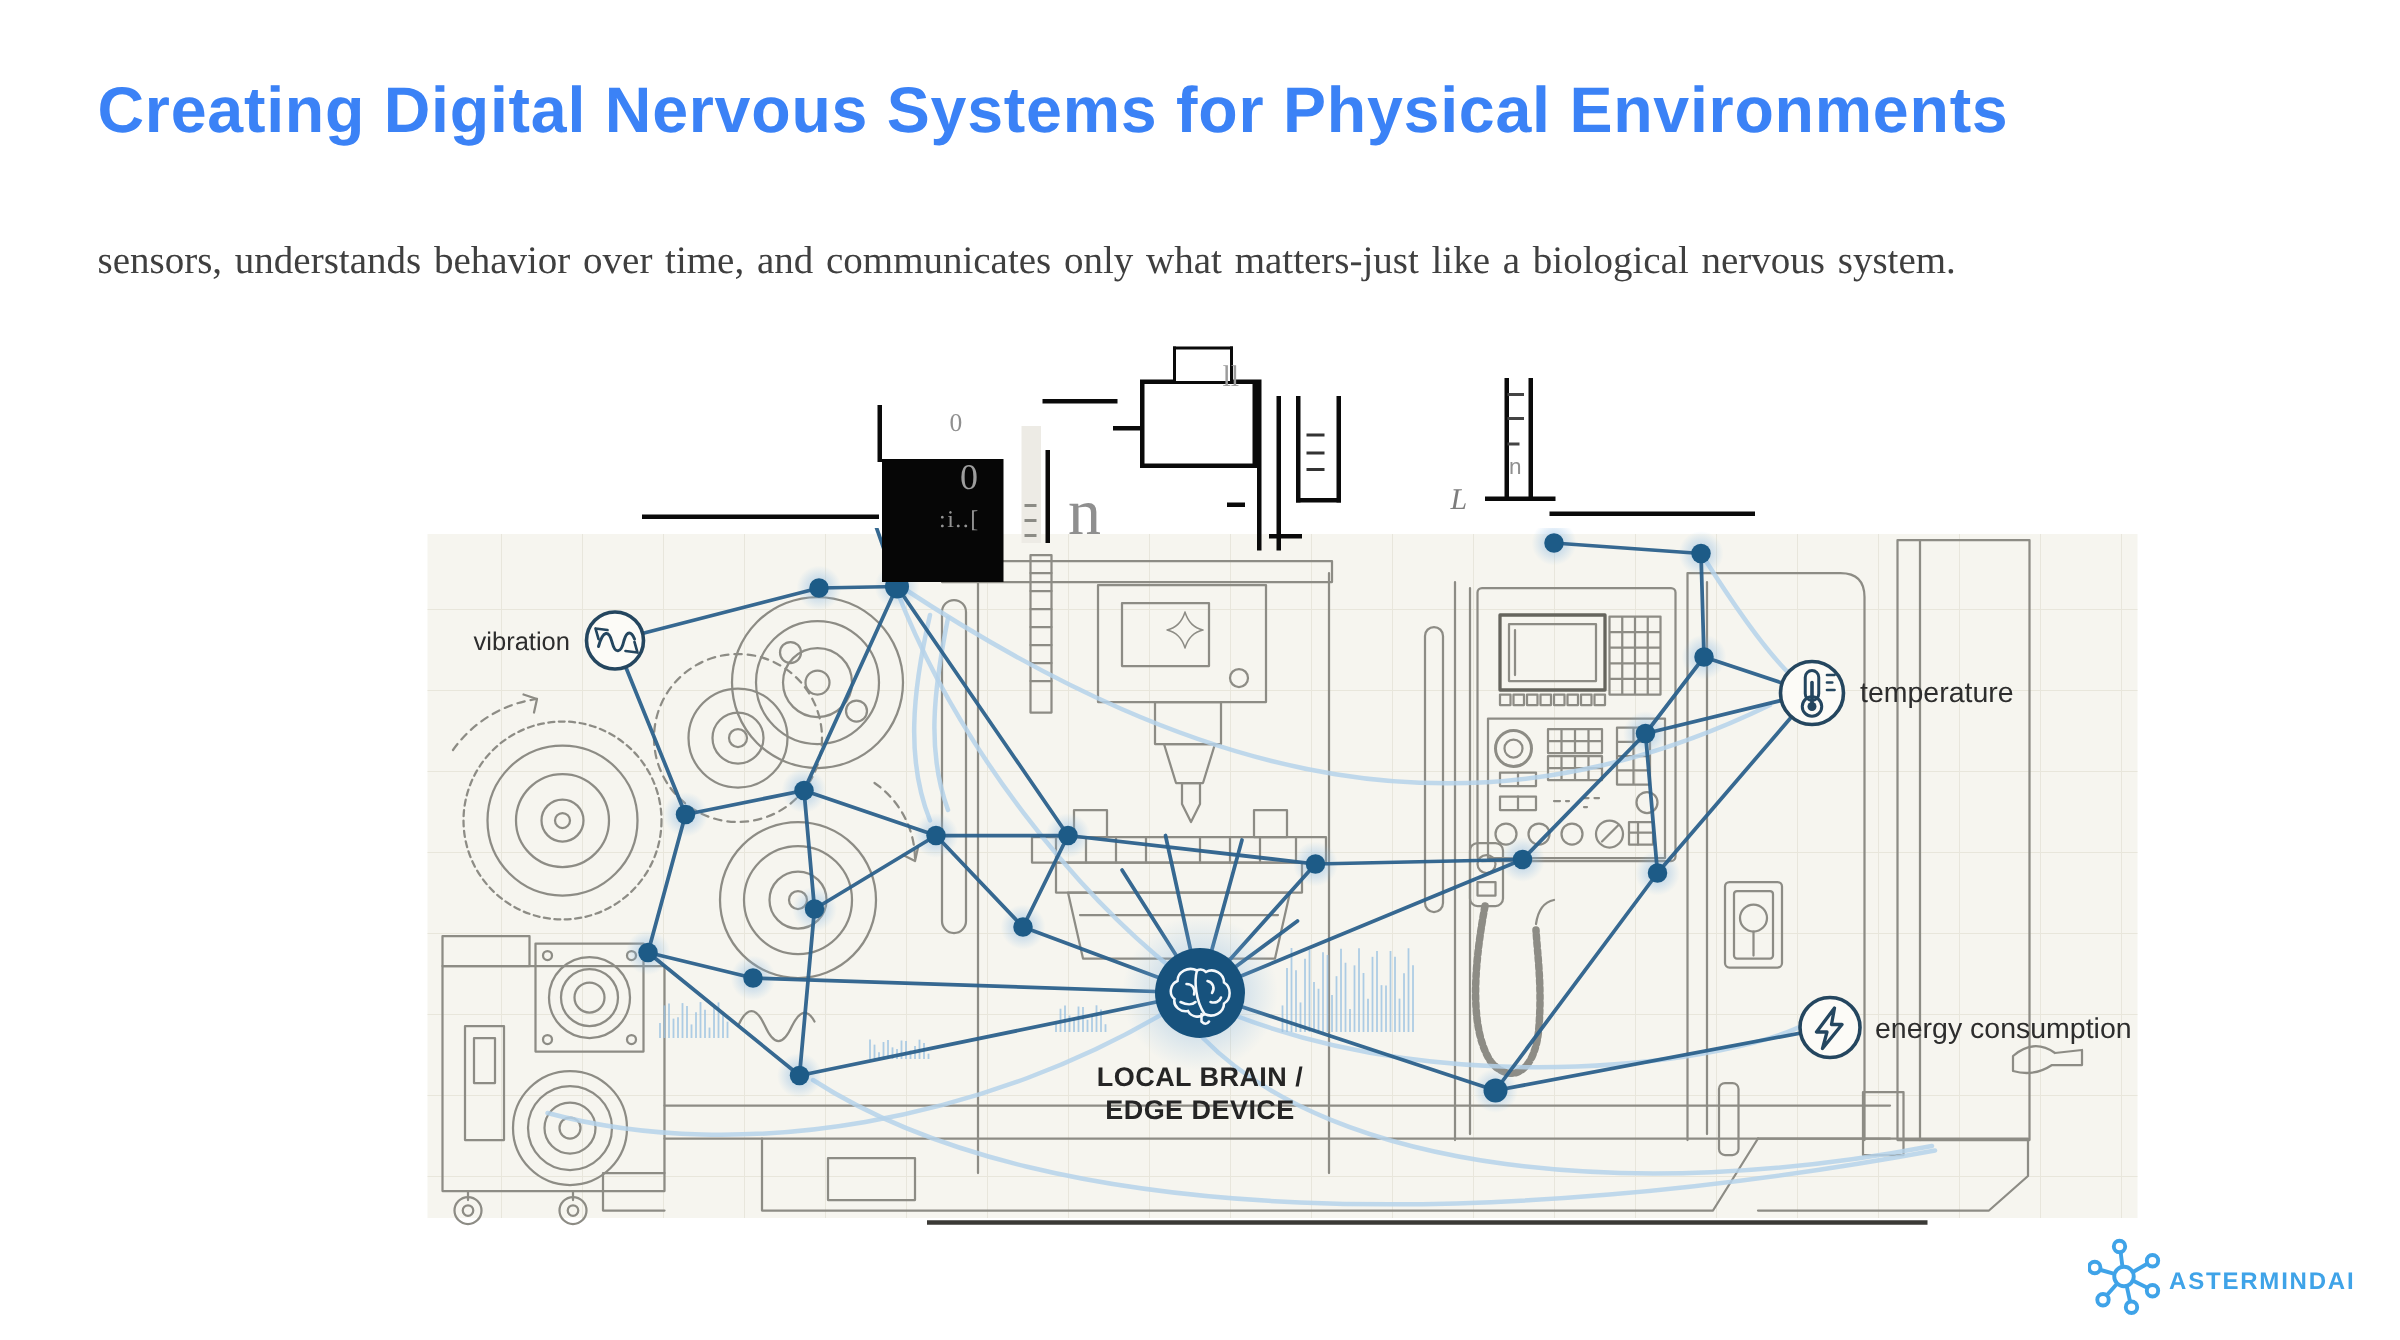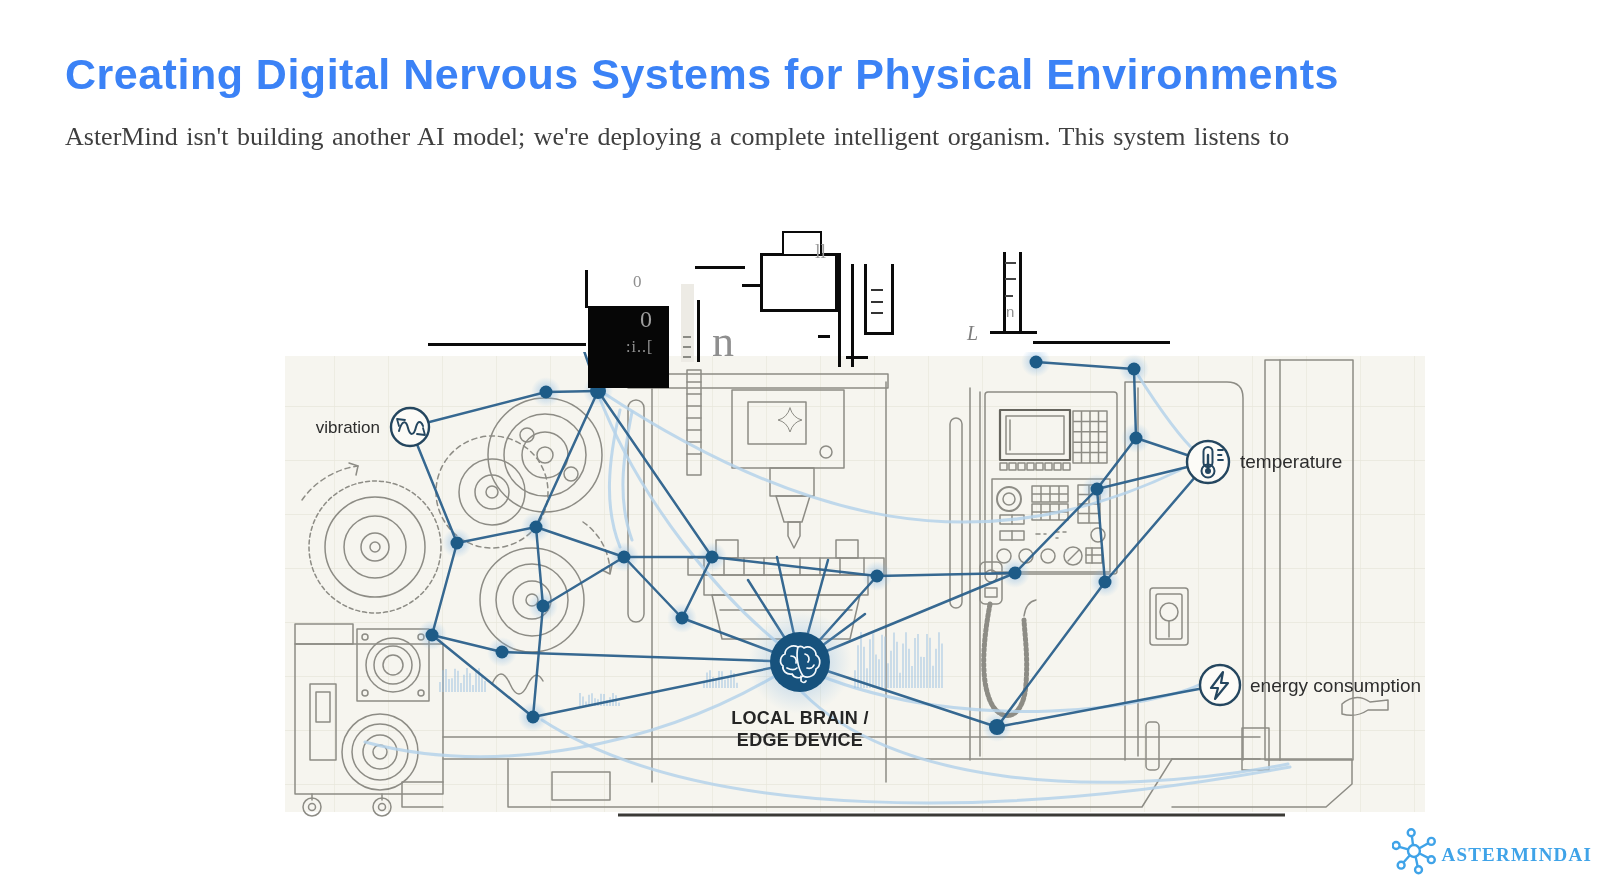--- a/index.html
+++ b/index.html
@@ -20,29 +20,29 @@
   .gchar { position:absolute; color:#8f8f8f; font-family:"Liberation Serif", serif; }
   #gl-blackbox { left:588px; top:306px; width:81px; height:82px; background:#060606; }
   #gl-blackbox .c1 { position:absolute; left:52px; top:0px; font-size:24px; color:#9d9d9d; font-family:"Liberation Serif",serif; }
   #gl-blackbox .c2 { position:absolute; left:38px; top:32px; font-size:16px; color:#949494; font-family:"Liberation Serif",serif; letter-spacing:1px;}
   #gl-column { left:681px; top:284px; width:13px; height:78px; background:#edebe5; }
   #gl-column i { position:absolute; left:2px; width:8px; height:2px; background:#8b8b85; display:block;}
   #gl-box1 { left:760px; top:253px; width:78px; height:59px; background:#fff; border:3px solid #0a0a0a; }
   #gl-box2 { left:782px; top:231px; width:40px; height:23px; background:#fff; border:2px solid #0a0a0a; border-bottom:none; }
 
   #logo { left:1392px; top:820px; width:200px; height:62px; display:flex; align-items:center; }
-  #logo-text { font-size:19px; font-weight:700; letter-spacing:1.2px; margin-left:2px; margin-top:8px;font-family:Liberation Serif, serif; }
+  #logo-text { font-size:16px; font-weight:700; letter-spacing:1.2px; margin-left:2px; margin-top:8px; }
 </style>
 </head>
 <body>
 
 <h1 id="title" class="abs">Creating Digital Nervous Systems for Physical Environments</h1>
 
-<p id="para" class="abs"><span>AsterMind isn't building another AI model; we're deploying a complete intelligent organism. This system listens to</span><br>
-</p>
+<p id="para" class="abs"><br>
+<span>sensors, understands behavior over time, and communicates only what matters-just like a biological nervous system.</span></p>
 
 <div id="illus" class="abs">
 <svg width="1150" height="475" viewBox="0 0 1150 475" xmlns="http://www.w3.org/2000/svg">
   <defs>
     <pattern id="gp" width="54" height="54" patternUnits="userSpaceOnUse">
       <path d="M54,0 H0 V54" fill="none" stroke="#e8e6db" stroke-width="1.3"></path>
     </pattern>
     <radialGradient id="halo">
       <stop offset="0%" stop-color="rgba(110,165,215,0.55)"></stop>
       <stop offset="60%" stop-color="rgba(130,180,225,0.25)"></stop>

